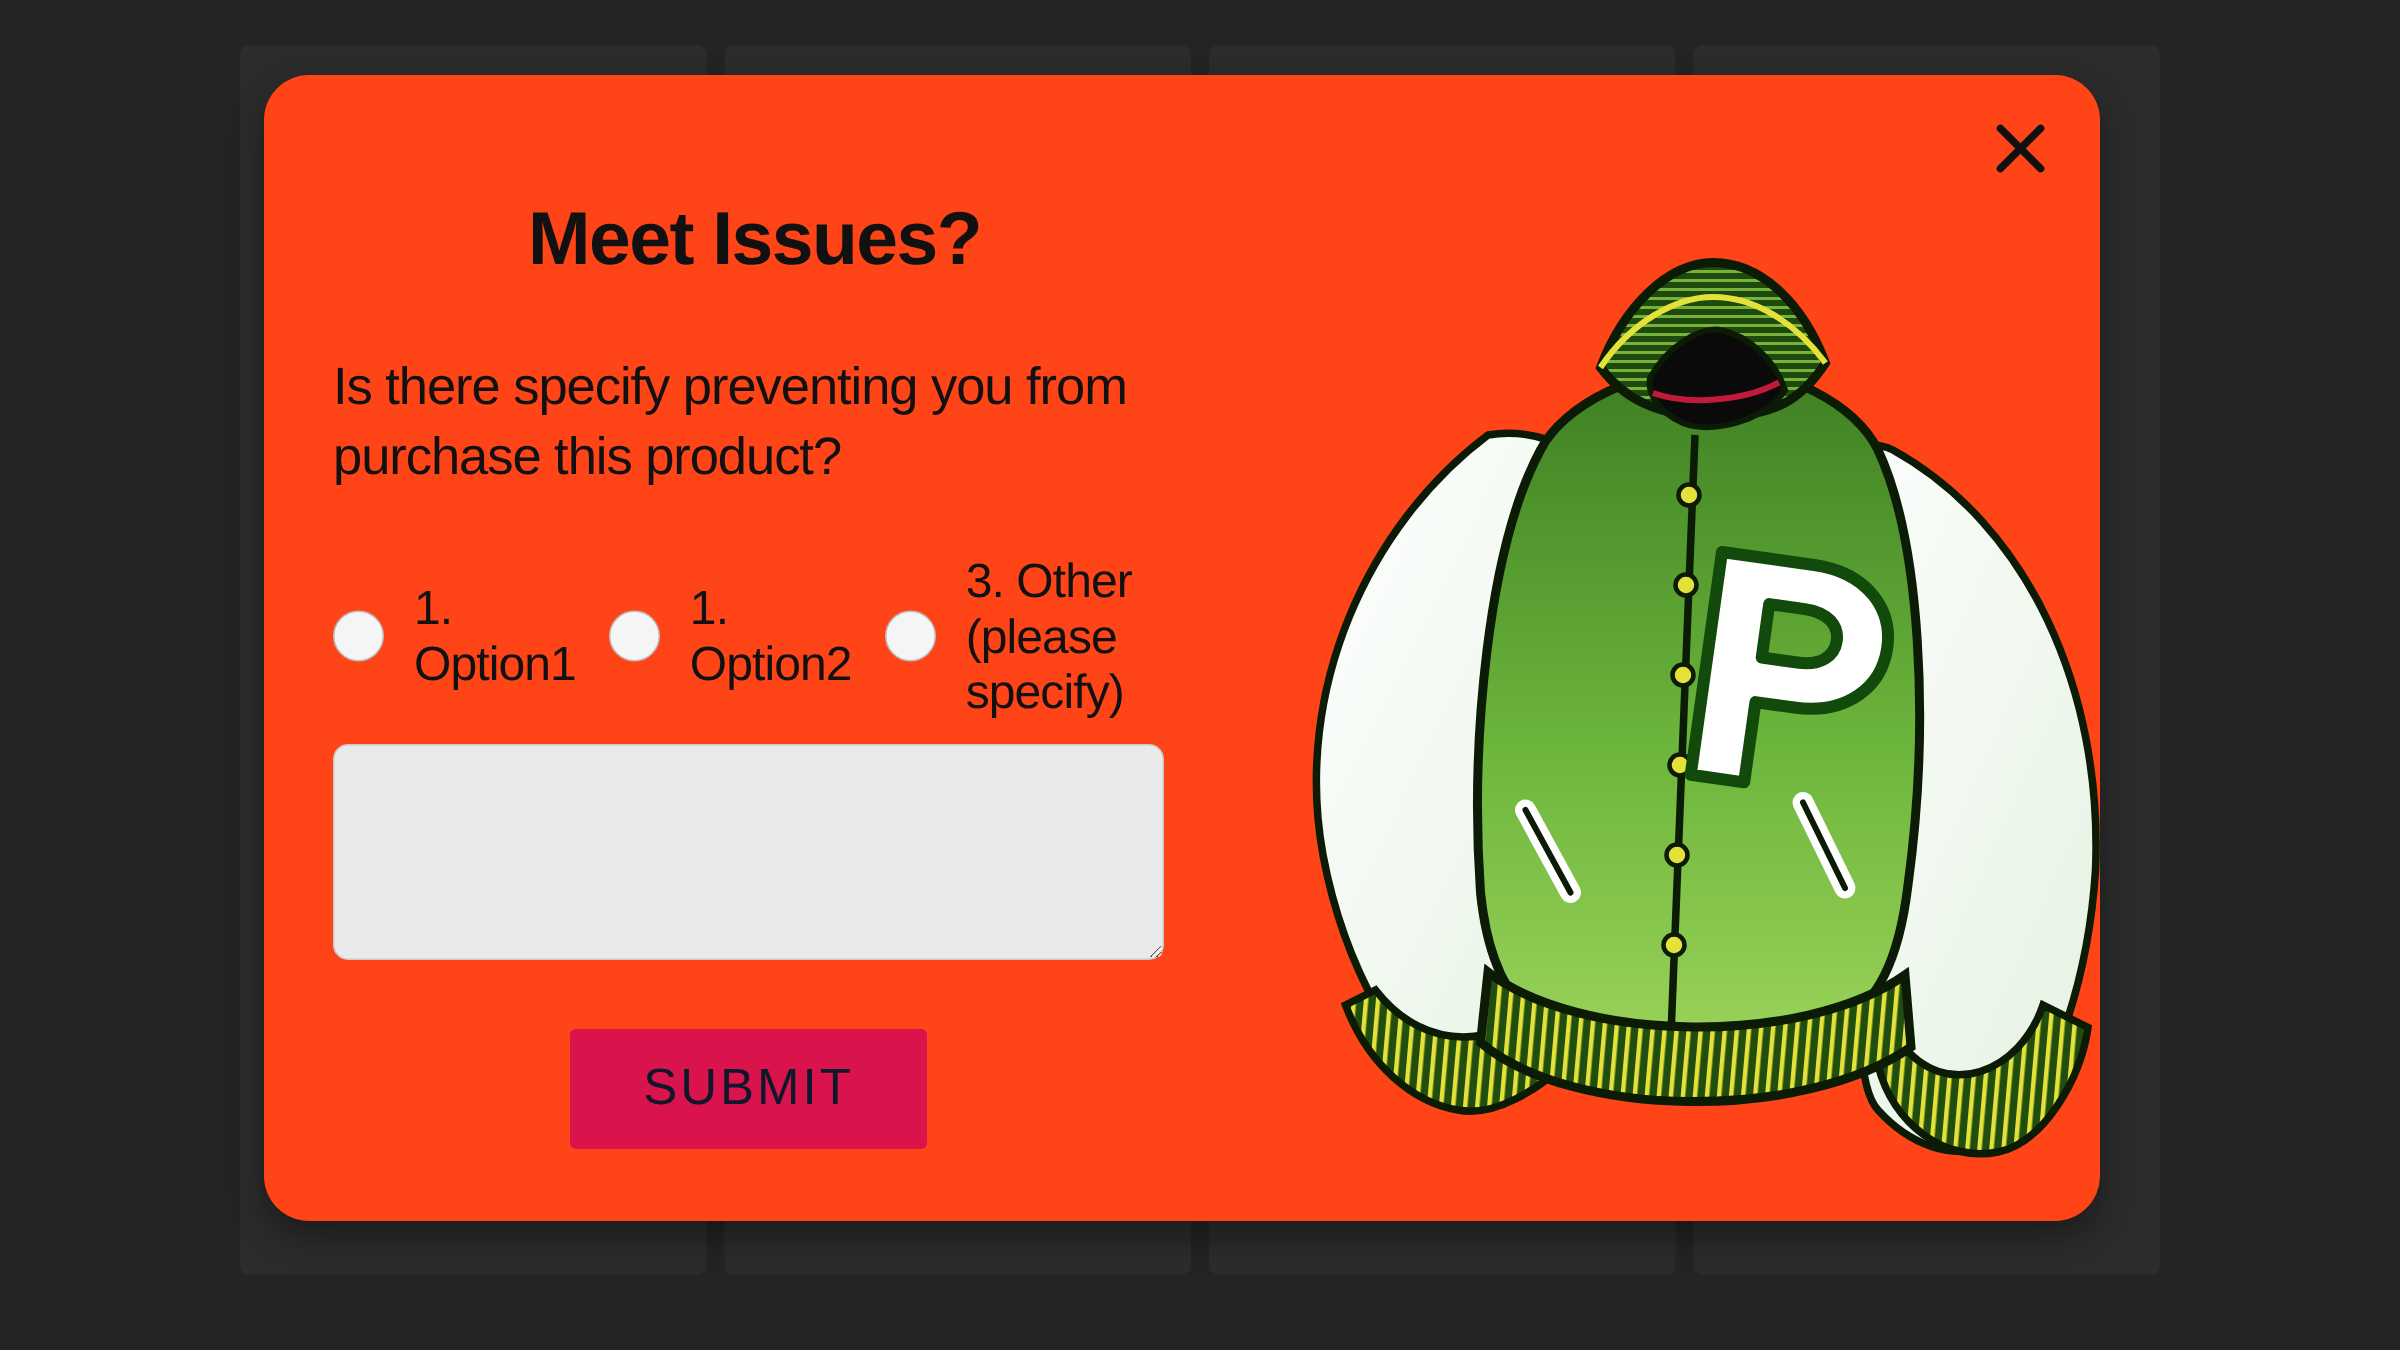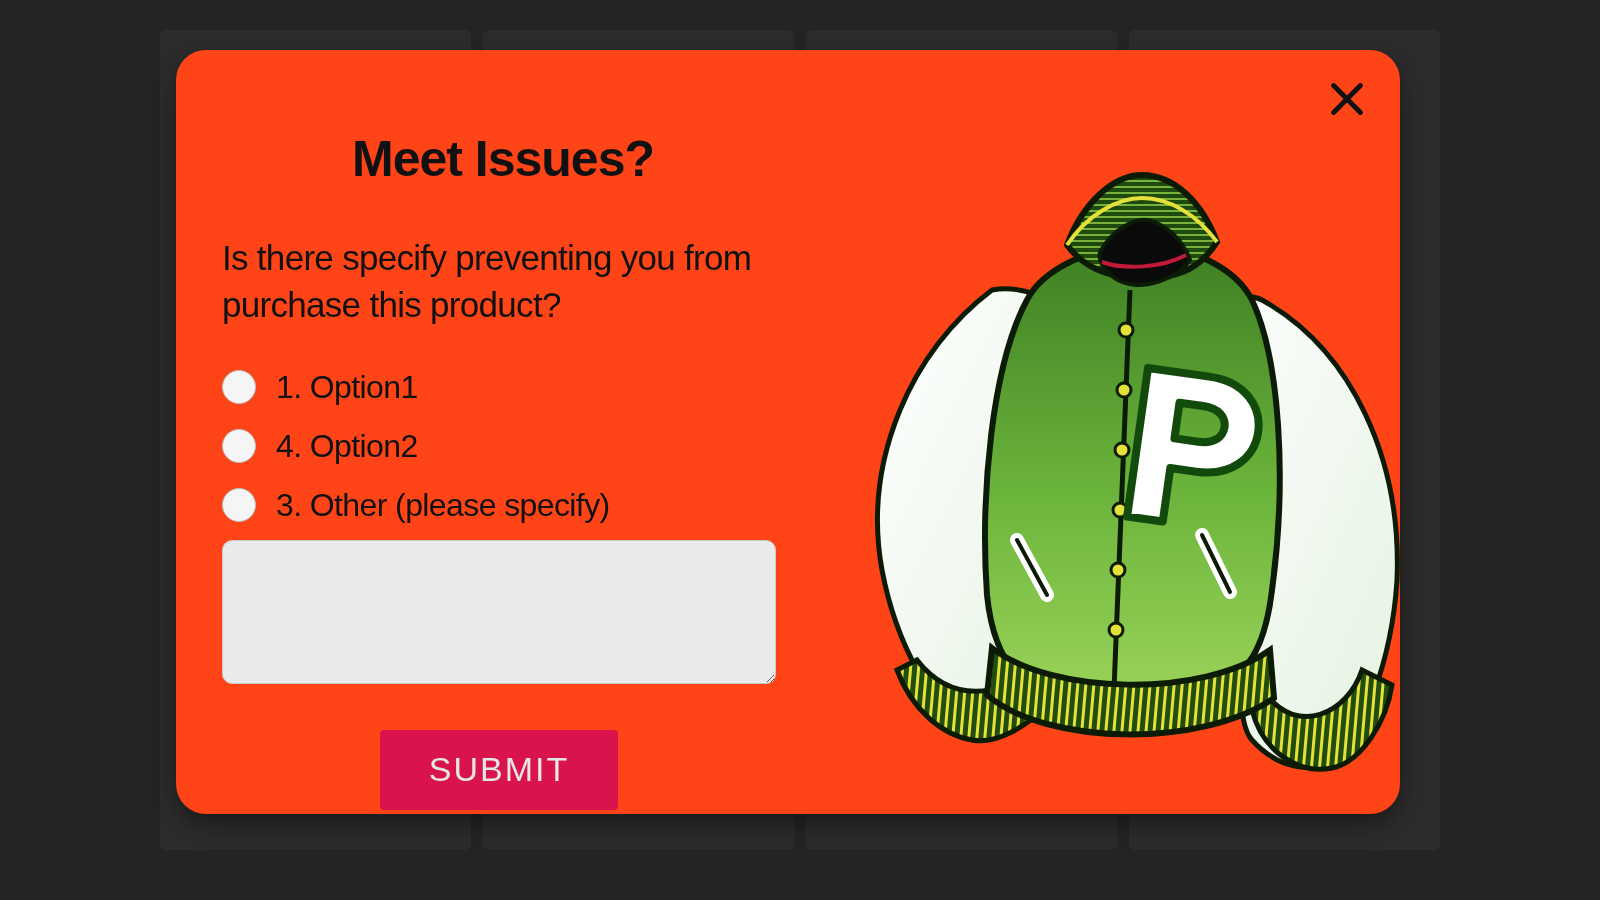--- a/index.html
+++ b/index.html
@@ -57,21 +57,21 @@
     color: #111;
     margin-left: -130px;
     margin-bottom: 40px;
     max-width: 560px;
     font-weight: 500;
     letter-spacing: -0.7px;
   }
 
   .options {
     margin-left: -130px;
-    display: flex; flex-direction: column; gap: 22px;
+    display: flex; gap: 22px;
   }
   .option {
     display: flex; align-items: center; gap: 20px;
     font-size: 32px; color: #111; font-weight: 500;
     letter-spacing: -0.6px;
     cursor: pointer;
   }
   .radio {
     width: 34px; height: 34px; border-radius: 50%;
     background: #f5f5f5;
@@ -92,21 +92,21 @@
     font-family: inherit;
     display: block;
   }
 
   .submit-btn {
     margin-top: 46px;
     margin-left: 28px;
     width: 238px; height: 80px;
     background: #D9134B;
     border: none; cursor: pointer;
-    color: #e5e5e5;
+    color: #0f172a;
     font-family: Impact, "Franklin Gothic Bold", "Arial Black", sans-serif;
     font-size: 34px;
     letter-spacing: 2px;
     border-radius: 4px;
   }
 
   .right-col {
     flex: 1;
     position: relative;
   }
@@ -148,21 +148,21 @@
 
     <div class="options">
 
       <label class="option">
         <span class="radio"></span>
         <span>1. Option1</span>
       </label>
 
       <label class="option">
         <span class="radio"></span>
-        <span>4. Option2</span>
+        <span>1. Option2</span>
       </label>
 
 
       <label class="option">
         <span class="radio"></span>
         <span>3. Other (please specify)</span>
       </label>
 
     </div>
 

